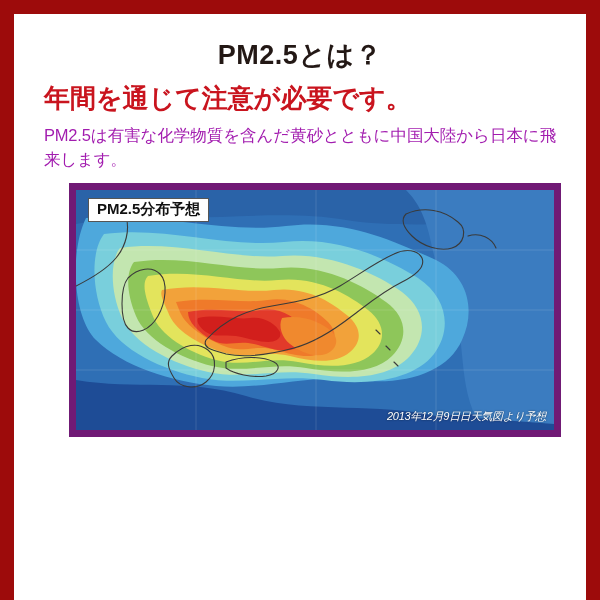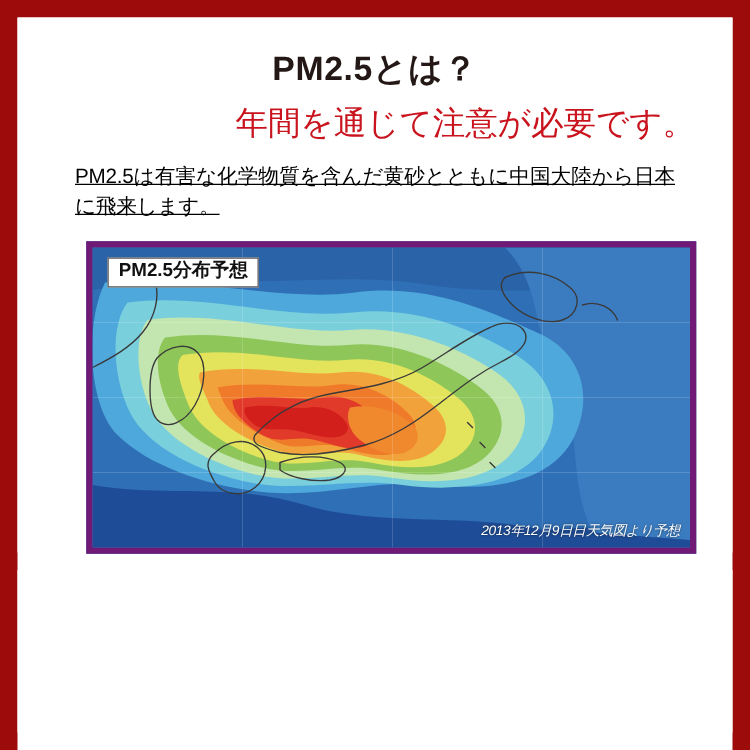--- a/index.html
+++ b/index.html
@@ -57,50 +57,49 @@
     text-align: center;
     color: #231815;
     font-size: 27px;
     font-weight: bold;
     letter-spacing: 0.5px;
     margin: 8px 0 4px 0;
     line-height: 1.15;
   }
 
   .headline {
-    text-align: right;
+    text-align: left;
     color: #c9141e;
     font-size: 26px;
-    font-weight: normal;
+    font-weight: bold;
     letter-spacing: 0px;
     margin: 12px 0 10px 0;
     line-height: 1.2;
   }
 
   .body-copy {
-    color: #000000;
+    color: #a21caf;
     font-size: 16.5px;
     line-height: 1.42;
     text-align: justify;
-    margin: 16px;
+    margin: 0;
     letter-spacing: -0.2px;
-    text-decoration: underline;
   }
   .body-copy p {
     margin: 0 0 1px 0;
   }
 
   
   .figure {
     position: relative;
     margin: 12px 0 0 25px;
     width: 478px;
     height: 240px;
     background: #2f6fb5;
-    border: 5px solid #701a75;
+    border: 7px solid #701a75;
     overflow: hidden;
   }
   .map-canvas {
     position: absolute;
     inset: 0;
   }
   .map-label {
     position: absolute;
     left: 12px;
     top: 8px;

